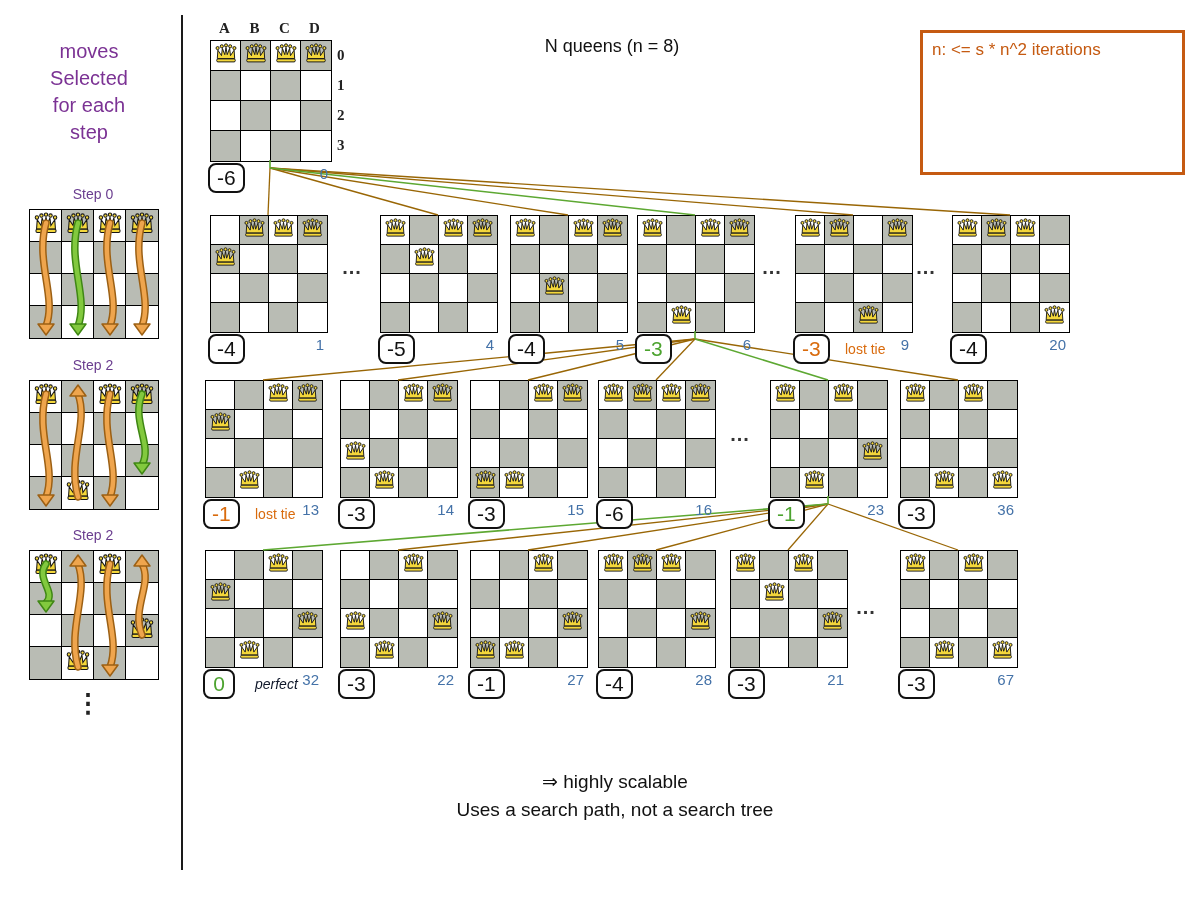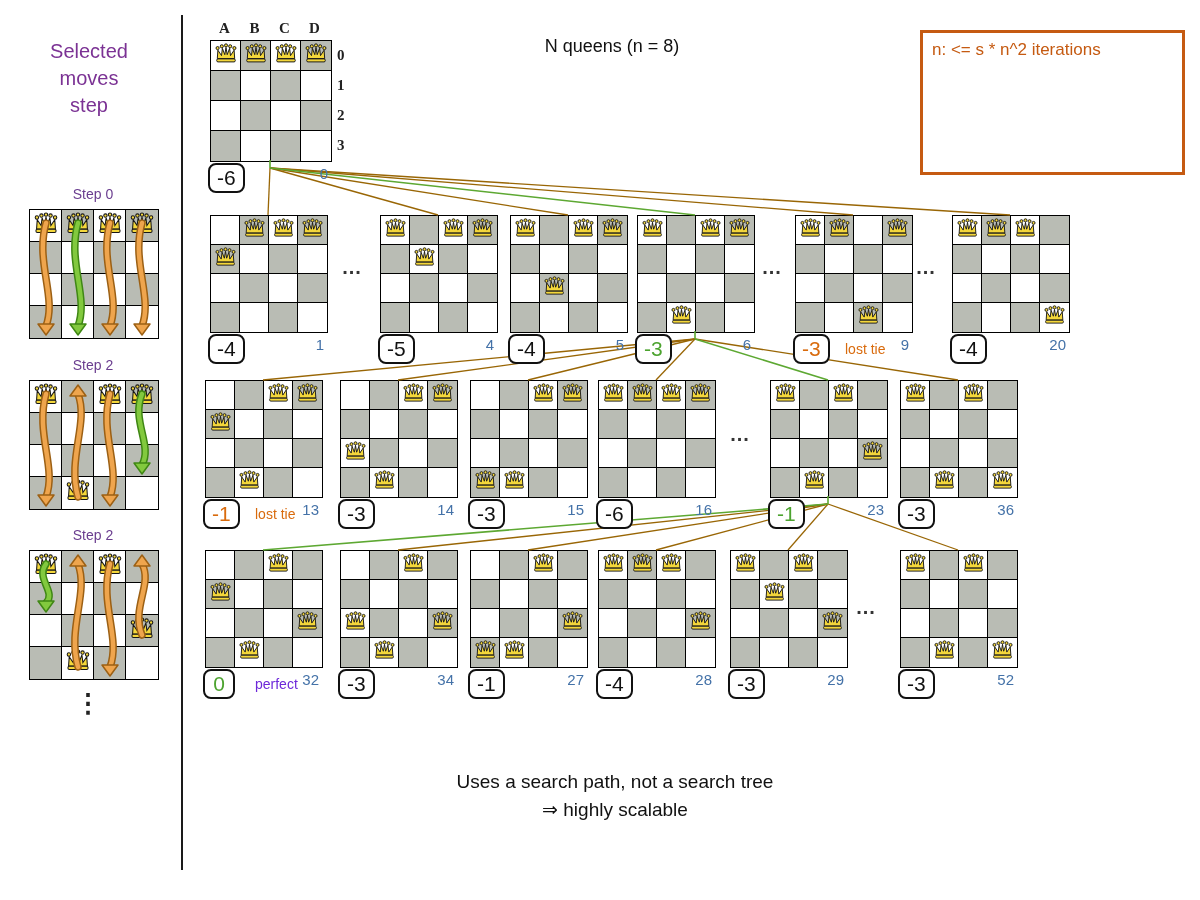--- a/index.html
+++ b/index.html
@@ -26,21 +26,21 @@
   .cell.bR{border-right:1px solid #000;}
   .cell.bB{border-bottom:1px solid #000;}
   .queen{position:absolute;fill:#f4d73b;stroke:#161616;stroke-width:1.6px;z-index:3;}
   .score{position:absolute;z-index:6;background:#fff;border:2px solid #111;border-radius:8px;
          font-size:21px;color:#111;padding:0 7px;height:26px;line-height:26px;min-width:14px;text-align:center;}
   .score.green{color:#4ca32f;}
   .score.orange{color:#d96b0d;}
   .idx{position:absolute;z-index:4;color:#4472a8;font-size:15px;text-align:right;}
   .note{position:absolute;z-index:6;font-size:14px;}
   .note.orange{color:#d96b0d;}
-  .note.green{color:#6d28d9;}
+  .note.green{color:#0f172a;font-style:italic;}
   .dots{position:absolute;z-index:2;width:44px;text-align:center;color:#333;
         font-size:20px;font-weight:bold;letter-spacing:1px;}
   .edges{position:absolute;left:0;top:0;z-index:3;pointer-events:none;}
   .collab{position:absolute;text-align:center;color:#222;font-size:15px;z-index:2;
           font-family:"Liberation Serif",serif;font-weight:bold;letter-spacing:1px;}
   .rowlab{position:absolute;color:#222;font-size:15px;z-index:2;
           font-family:"Liberation Serif",serif;font-weight:bold;}
   .arrows{position:absolute;left:0;top:0;z-index:5;pointer-events:none;}
 </style>
 </head>
@@ -56,40 +56,41 @@
         <circle cx="20" cy="4" r="2.6"></circle>
           <circle cx="27" cy="5.5" r="2.6"></circle>
         <circle cx="34" cy="8.5" r="2.6"></circle>
         <path d="M5.5 26 L6.5 12 L12.5 21 L14 9 L18 19.5 L20 7.5 L22 19.5 L26 9 L27.5 21 L33.5 12 L34.5 26 Z"></path>
         <rect x="4.5" y="26.5" width="31" height="5" rx="2.2"></rect>
       </g>
     </defs>
   </svg>
 
   <div class="sidebar-title">
+    <div>moves</div>
     <div>Selected</div>
-    <div>moves</div>
+    <div>for each</div>
     <div>step</div>
   </div>
 
   <div class="v-ellipsis">⋮</div>
 
   <div class="divider"></div>
 
   <div class="title-block">
     <div class="subtitle">N queens (n = 8)</div>
   </div>
 
   <div class="notebox">
     <span>n: &lt;= s * n^2 iterations</span>
   </div>
 
   <div class="footer">
+    <div>⇒ highly scalable</div>
     <div>Uses a search path, not a search tree</div>
-    <div>⇒ highly scalable</div>
   </div>
 
 <div class="board" style="left: 210px; top: 40px; width: 120px; height: 120px;">
       <div class="cell bR bB" style="left: 0px; top: 0px; width: 30px; height: 30px;"></div>
       <div class="cell dark bR bB" style="left: 30px; top: 0px; width: 30px; height: 30px;"></div>
       <div class="cell bR bB" style="left: 60px; top: 0px; width: 30px; height: 30px;"></div>
       <div class="cell dark bB" style="left: 90px; top: 0px; width: 30px; height: 30px;"></div>
       <div class="cell dark bR bB" style="left: 0px; top: 30px; width: 30px; height: 30px;"></div>
       <div class="cell bR bB" style="left: 30px; top: 30px; width: 30px; height: 30px;"></div>
       <div class="cell dark bR bB" style="left: 60px; top: 30px; width: 30px; height: 30px;"></div>
@@ -568,21 +569,21 @@
         <use href="#queen-sym"></use>
       </svg>
       <svg viewBox="0 0 40 40" class="queen" style="left: 90px; top: 60px; width: 23px; height: 23px;">
         <use href="#queen-sym"></use>
       </svg>
       <svg viewBox="0 0 40 40" class="queen" style="left: 32px; top: 89px; width: 23px; height: 23px;">
         <use href="#queen-sym"></use>
       </svg>
     </div>
     <div class="score" style="left: 338px; top: 669px;">-3</div>
-    <div class="idx" style="left: 340px; top: 671px; width: 114px;">34</div>
+    <div class="idx" style="left: 340px; top: 671px; width: 114px;">22</div>
     <div class="board" style="left: 470px; top: 550px; width: 116px; height: 116px;">
       <div class="cell bR bB" style="left: 0px; top: 0px; width: 29px; height: 29px;"></div>
       <div class="cell dark bR bB" style="left: 29px; top: 0px; width: 29px; height: 29px;"></div>
       <div class="cell bR bB" style="left: 58px; top: 0px; width: 29px; height: 29px;"></div>
       <div class="cell dark bB" style="left: 87px; top: 0px; width: 29px; height: 29px;"></div>
       <div class="cell dark bR bB" style="left: 0px; top: 29px; width: 29px; height: 29px;"></div>
       <div class="cell bR bB" style="left: 29px; top: 29px; width: 29px; height: 29px;"></div>
       <div class="cell dark bR bB" style="left: 58px; top: 29px; width: 29px; height: 29px;"></div>
       <div class="cell bB" style="left: 87px; top: 29px; width: 29px; height: 29px;"></div>
       <div class="cell bR bB" style="left: 0px; top: 58px; width: 29px; height: 29px;"></div>
@@ -664,21 +665,21 @@
         <use href="#queen-sym"></use>
       </svg>
       <svg viewBox="0 0 40 40" class="queen" style="left: 32px; top: 31px; width: 23px; height: 23px;">
         <use href="#queen-sym"></use>
       </svg>
       <svg viewBox="0 0 40 40" class="queen" style="left: 90px; top: 60px; width: 23px; height: 23px;">
         <use href="#queen-sym"></use>
       </svg>
     </div>
     <div class="score" style="left: 728px; top: 669px;">-3</div>
-    <div class="idx" style="left: 730px; top: 671px; width: 114px;">29</div>
+    <div class="idx" style="left: 730px; top: 671px; width: 114px;">21</div>
     <div class="board" style="left: 900px; top: 550px; width: 116px; height: 116px;">
       <div class="cell bR bB" style="left: 0px; top: 0px; width: 29px; height: 29px;"></div>
       <div class="cell dark bR bB" style="left: 29px; top: 0px; width: 29px; height: 29px;"></div>
       <div class="cell bR bB" style="left: 58px; top: 0px; width: 29px; height: 29px;"></div>
       <div class="cell dark bB" style="left: 87px; top: 0px; width: 29px; height: 29px;"></div>
       <div class="cell dark bR bB" style="left: 0px; top: 29px; width: 29px; height: 29px;"></div>
       <div class="cell bR bB" style="left: 29px; top: 29px; width: 29px; height: 29px;"></div>
       <div class="cell dark bR bB" style="left: 58px; top: 29px; width: 29px; height: 29px;"></div>
       <div class="cell bB" style="left: 87px; top: 29px; width: 29px; height: 29px;"></div>
       <div class="cell bR bB" style="left: 0px; top: 58px; width: 29px; height: 29px;"></div>
@@ -696,21 +697,21 @@
         <use href="#queen-sym"></use>
       </svg>
       <svg viewBox="0 0 40 40" class="queen" style="left: 32px; top: 89px; width: 23px; height: 23px;">
         <use href="#queen-sym"></use>
       </svg>
       <svg viewBox="0 0 40 40" class="queen" style="left: 90px; top: 89px; width: 23px; height: 23px;">
         <use href="#queen-sym"></use>
       </svg>
     </div>
     <div class="score" style="left: 898px; top: 669px;">-3</div>
-    <div class="idx" style="left: 900px; top: 671px; width: 114px;">52</div>
+    <div class="idx" style="left: 900px; top: 671px; width: 114px;">67</div>
     <div class="dots" style="left: 330px; top: 256px;">...</div>
     <div class="dots" style="left: 750px; top: 256px;">...</div>
     <div class="dots" style="left: 904px; top: 256px;">...</div>
     <div class="dots" style="left: 718px; top: 423px;">...</div>
     <div class="dots" style="left: 844px; top: 596px;">...</div>
     <svg width="1200" height="900" class="edges">
       <line x1="270" y1="168" x2="268" y2="215" stroke="#996605" stroke-width="1.3"></line>
       <line x1="270" y1="168" x2="438" y2="215" stroke="#996605" stroke-width="1.3"></line>
       <line x1="270" y1="168" x2="568" y2="215" stroke="#996605" stroke-width="1.3"></line>
       <line x1="270" y1="168" x2="853" y2="215" stroke="#996605" stroke-width="1.3"></line>

